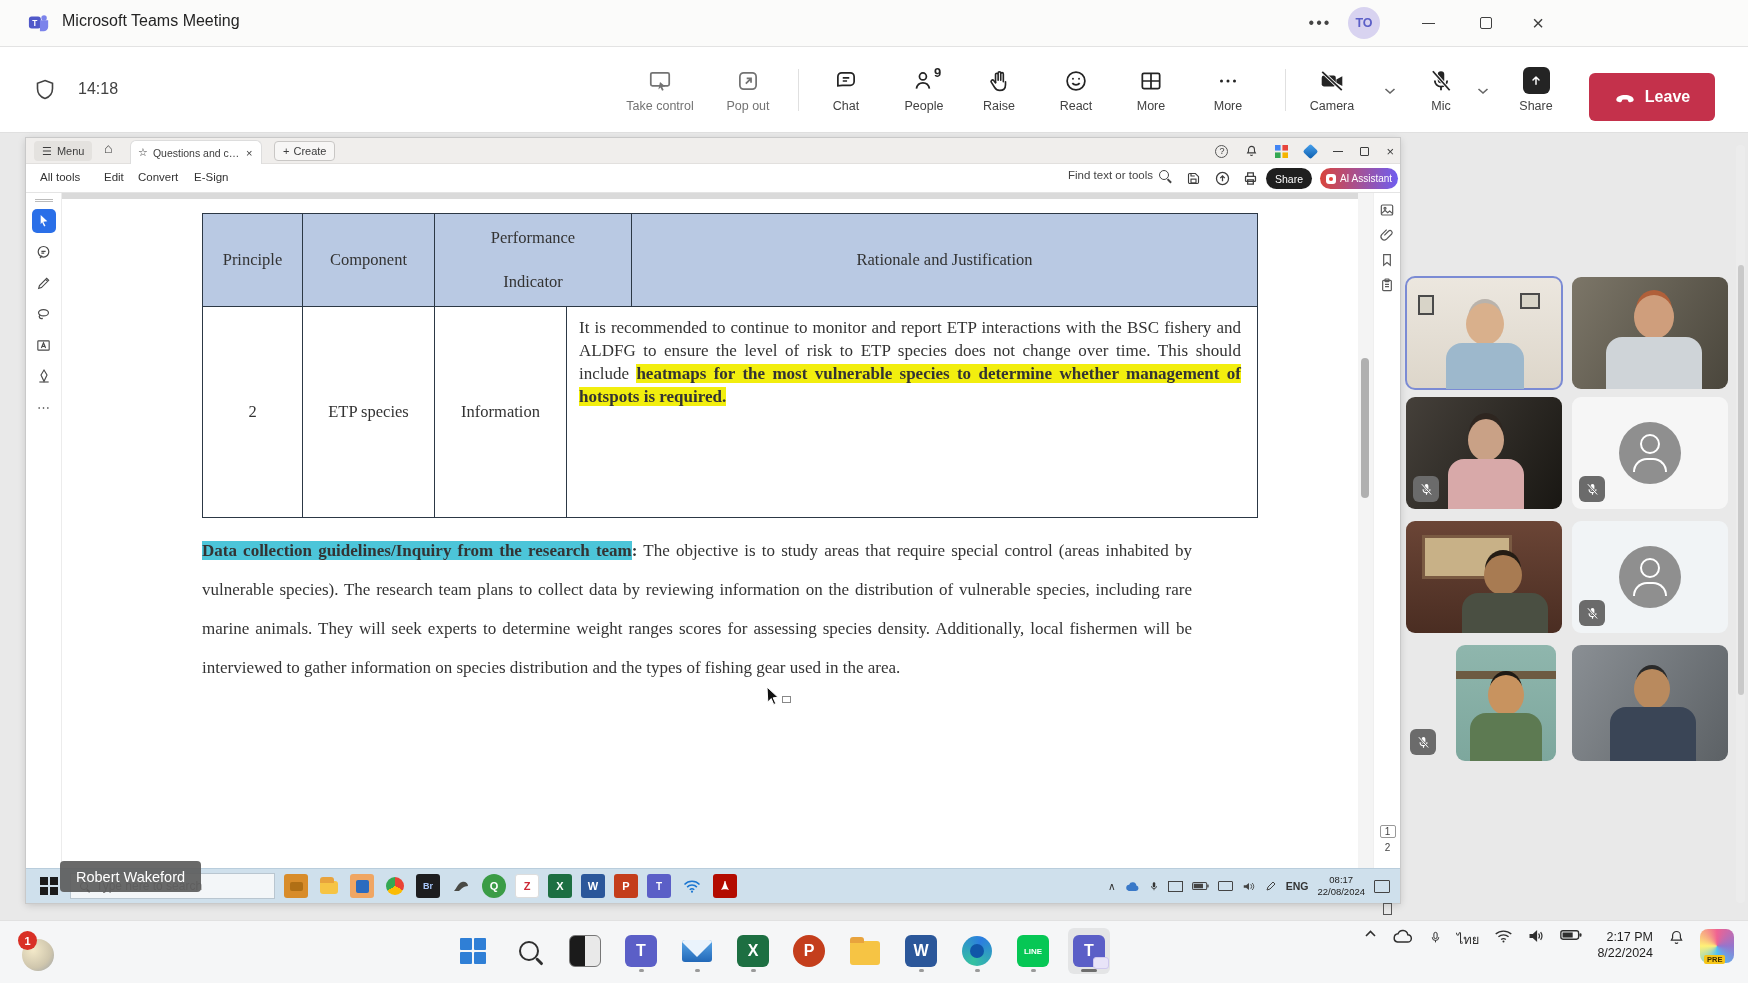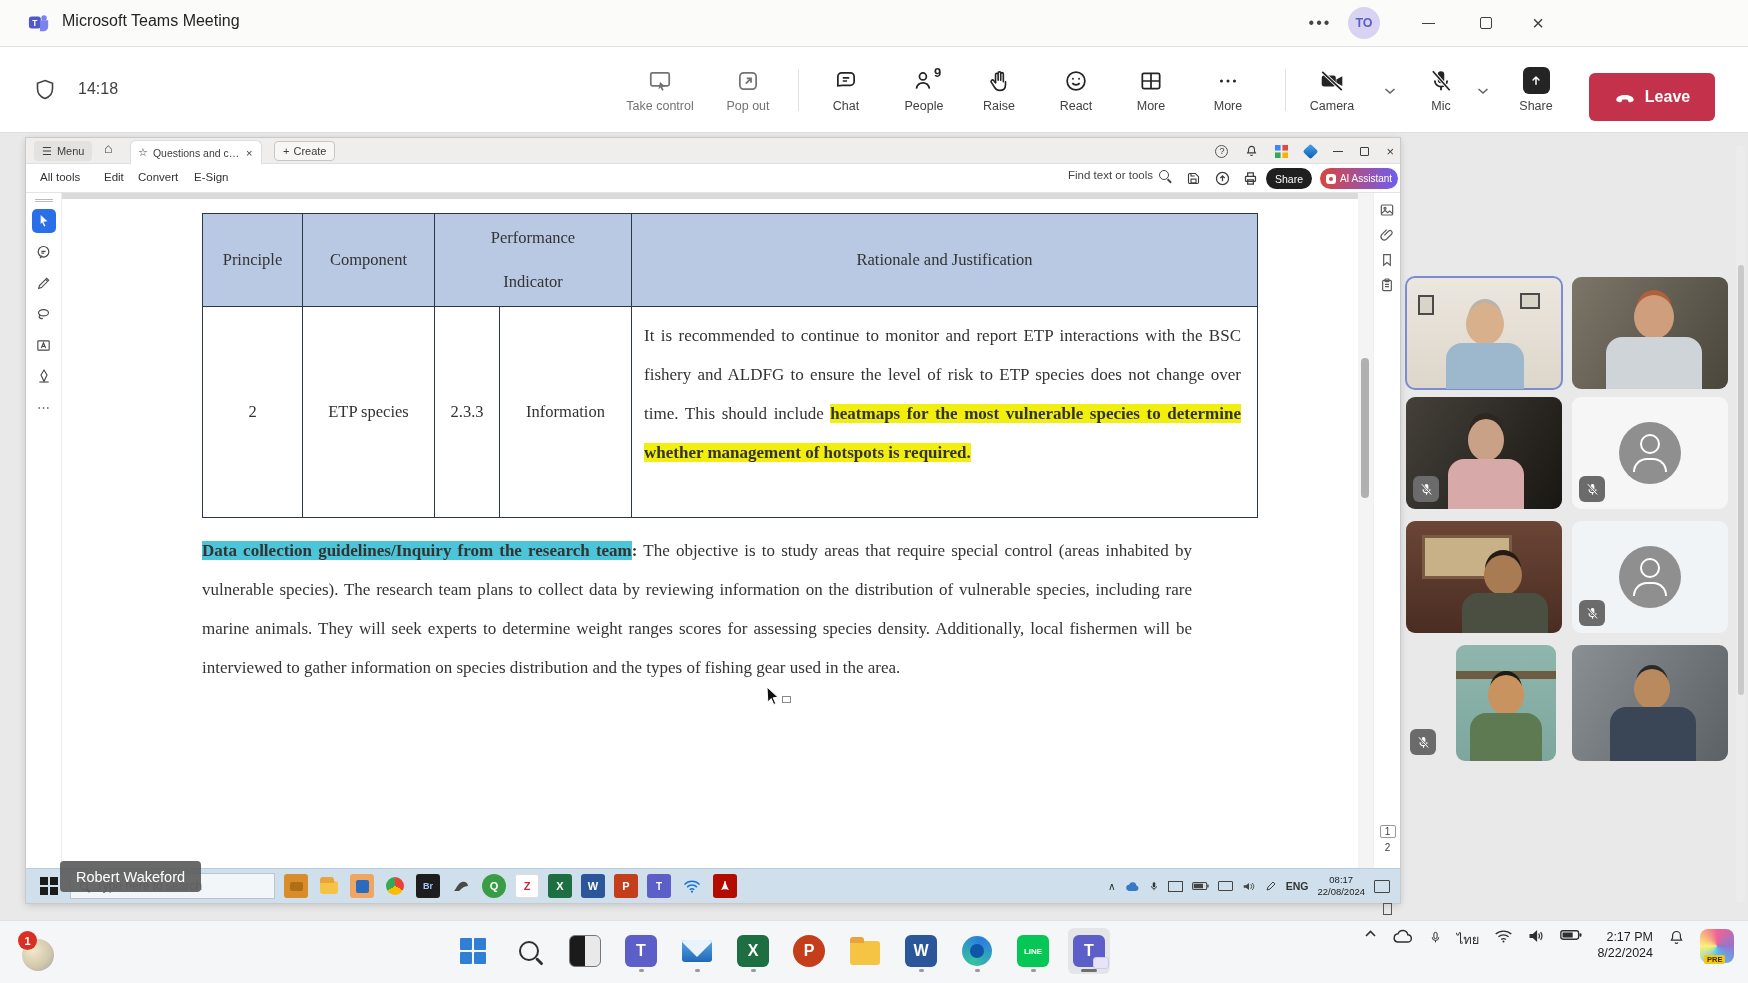--- a/index.html
+++ b/index.html
@@ -104,21 +104,21 @@
   .trow { display:flex; }
   .thead { background:#b9c9e3; }
   .tcell { border-right:1.2px solid #2c3845; display:flex; align-items:center; justify-content:center;
            text-align:center; font-size:16.5px; }
   .tcell:last-child { border-right:none; }
   .thead .tcell { height:92px; line-height:44px; }
   .tbody { border-top:1.6px solid #2c3845; }
   .tbody .tcell { min-height:210px; }
   .c1 { width:100px; } .c2 { width:132px; } .c3 { width:65px; } .c4 { width:132px; }
   .c34 { width:197px; } .c5 { width:627px; flex:1; }
-  .rationale { display:block; text-align:justify; padding:9px 16px 8px 12px; line-height:39px;
+  .rationale { display:block; text-align:justify; padding:9px 16px 8px 12px; line-height:23px;
                font-size:17px; }
   .hl-y { background:#f2ee0e; font-weight:bold; }
   .hl-c { background:#4cc5d9; font-weight:bold; }
   .pdfpara { position:absolute; left:140px; top:332px; width:990px; text-align:justify;
              line-height:39px; font-size:17px; }
   .pdfpara .bold { font-weight:bold; }
 
   
   .innerbar { position:absolute; left:0; top:730px; width:1374px; height:35px;
               background:#cfe0ec; border-top:1px solid #b9cddc; display:flex; align-items:center; }
@@ -462,21 +462,20 @@
       <div class="pdftable">
         <div class="trow thead">
           <div class="tcell c1">Principle</div>
           <div class="tcell c2">Component</div>
           <div class="tcell c34" style="padding:0 28px">Performance Indicator</div>
           <div class="tcell c5">Rationale and Justification</div>
         </div>
         <div class="trow tbody">
           <div class="tcell c1">2</div>
           <div class="tcell c2">ETP species</div>
-          <div class="tcell c3">2.3.3</div>
           <div class="tcell c4">Information</div>
           <div class="tcell c5" style="align-items:flex-start">
             <span class="rationale"><span>It is recommended to continue to monitor and report ETP interactions with the BSC fishery and ALDFG to ensure the level of risk to ETP species does not change over time. This should include </span><span class="hl-y">heatmaps for the most vulnerable species to determine whether management of hotspots is required.</span></span>
           </div>
         </div>
       </div>
 
       <div class="pdfpara">
         <span class="hl-c">Data collection guidelines/Inquiry from the research team</span><span class="bold">:</span>
         <span>The objective is to study areas that require special control (areas inhabited by vulnerable species). The research team plans to collect data by reviewing information on the distribution of vulnerable species, including rare marine animals. They will seek experts to determine weight ranges scores for assessing species density. Additionally, local fishermen will be interviewed to gather information on species distribution and the types of fishing gear used in the area.</span>

